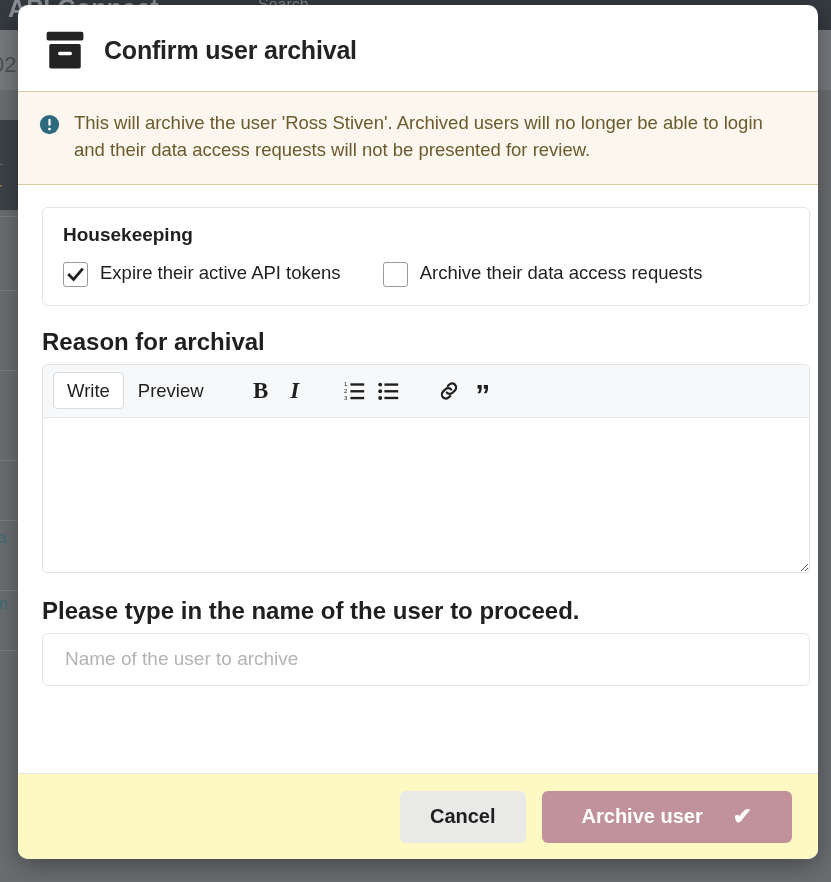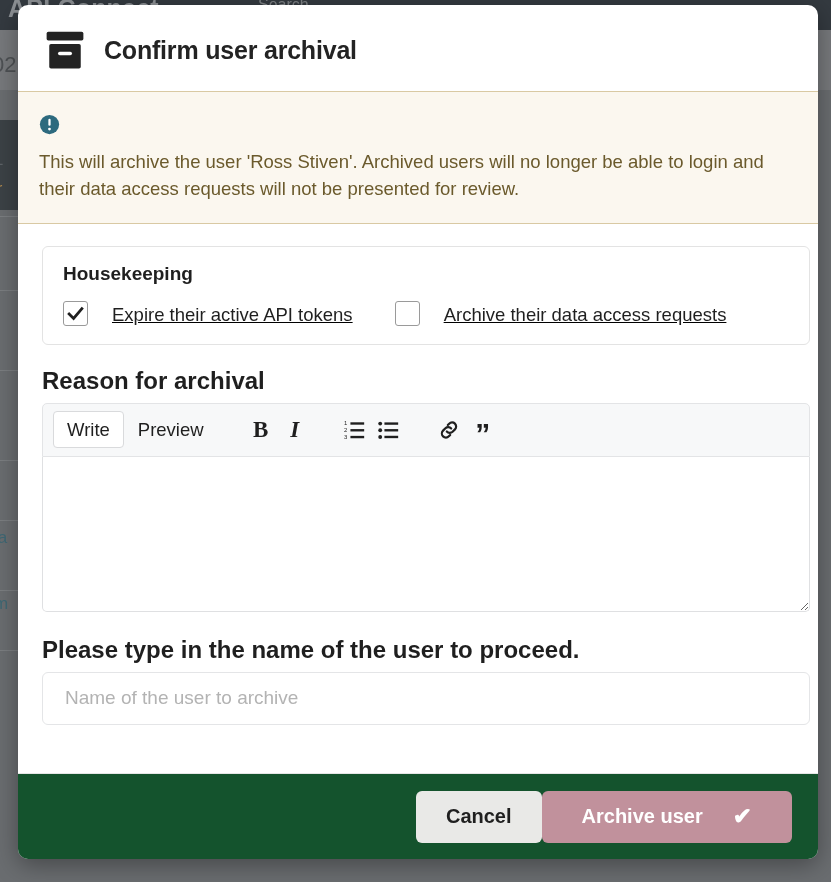--- a/index.html
+++ b/index.html
@@ -136,21 +136,20 @@
   .alert {
     background: #fbf7ef;
     border: 1px solid #d9c9a3;
     border-left: none;
     border-right: none;
     margin: 0 -1px;
     padding: 18px 22px 20px 22px;
     display: flex;
     align-items: flex-start;
     gap: 14px;
-    flex-direction: column;
   }
   .alert-icon {
     width: 21px;
     height: 21px;
     flex: none;
     margin-top: 4px;
   }
   .alert-text {
     font-size: 18.5px;
     line-height: 1.45;
@@ -174,23 +173,22 @@
     color: #1f1f1f;
     margin-bottom: 16px;
   }
   .check-row {
     display: flex;
     align-items: center;
     gap: 0px;
   }
   .check-item {
     display: flex;
-    align-items: flex-end;
-    gap: 24px;
-    text-decoration: underline;
+    align-items: flex-start;
+    gap: 12px;
   }
   .check-item + .check-item {
     margin-left: 42px;
   }
   .checkbox {
     width: 23px;
     height: 23px;
     border: 1px solid #9a9a9a;
     border-radius: 3px;
     background: #fff;
@@ -296,25 +294,26 @@
     color: #0f172a;
     outline: none;
     background: #fff;
   }
   .text-input::placeholder { color: #b3b3b3; }
 
   
   .modal-footer {
     margin-top: 26px;
     border-top: 1px solid #e6e6e6;
-    background: #14532d;
+    background: #fef9c3;
     padding: 20px 26px;
     display: flex;
     justify-content: flex-end;
     align-items: center;
+    gap: 16px;
     height: 86px;
     box-sizing: border-box;
   }
   .btn {
     font-family: inherit;
     border: none;
     border-radius: 6px;
     cursor: pointer;
   }
   .btn-cancel {

